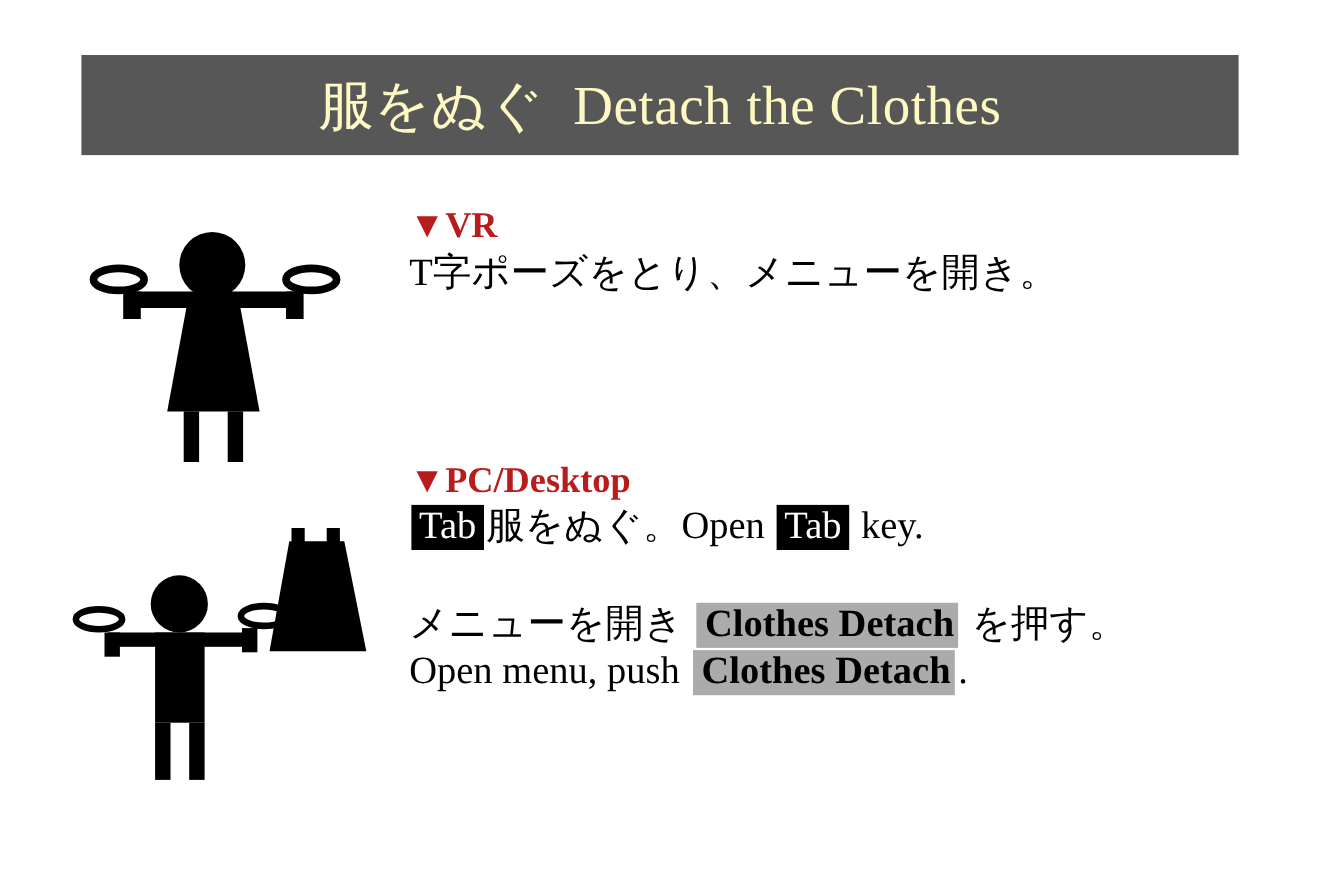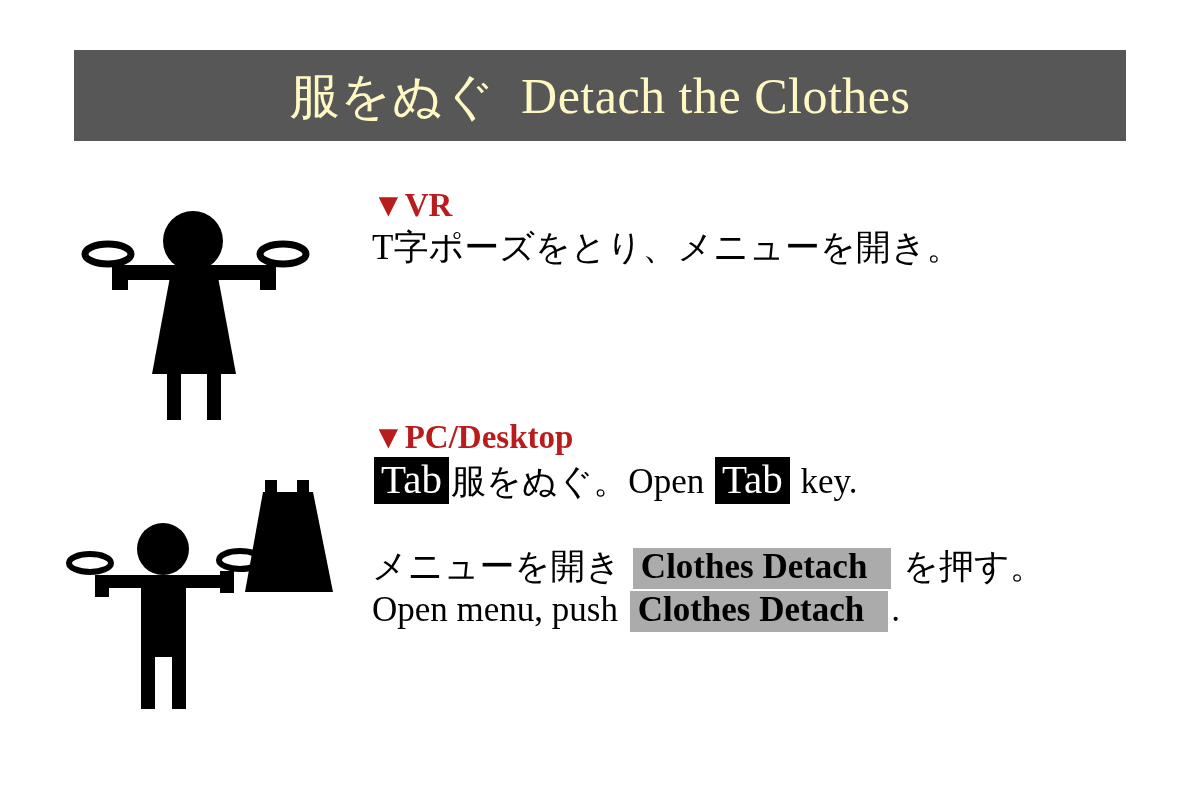--- a/index.html
+++ b/index.html
@@ -94,30 +94,30 @@
   #block-pc { position: absolute; left: 0; top: 196px; margin-top: 36px; }
   #block-common { position: absolute; left: 0; top: 360px; }
 
   
   .key-badge {
     display: inline-block;
     background: #000000;
     color: #ffffff;
     padding: 1px 7px 3px 7px;
     margin: 0 2px;
-    font-size: 41px;
+    font-size: 35px;
     line-height: 1.05;
     font-family: "Liberation Serif", "DejaVu Serif", serif;
   }
   .ui-badge {
     display: inline-block;
     background: #ababab;
     color: #000000;
     font-weight: bold;
-    padding: 1px 24px 3px 8px;
+    padding: 1px 4px 3px 8px;
     margin: 0 3px;
     font-size: 35px;
     line-height: 1.05;
     font-family: "Liberation Serif", "DejaVu Serif", serif;
   }
 </style>
 </head>
 <body>
 
 <div id="header-banner">

